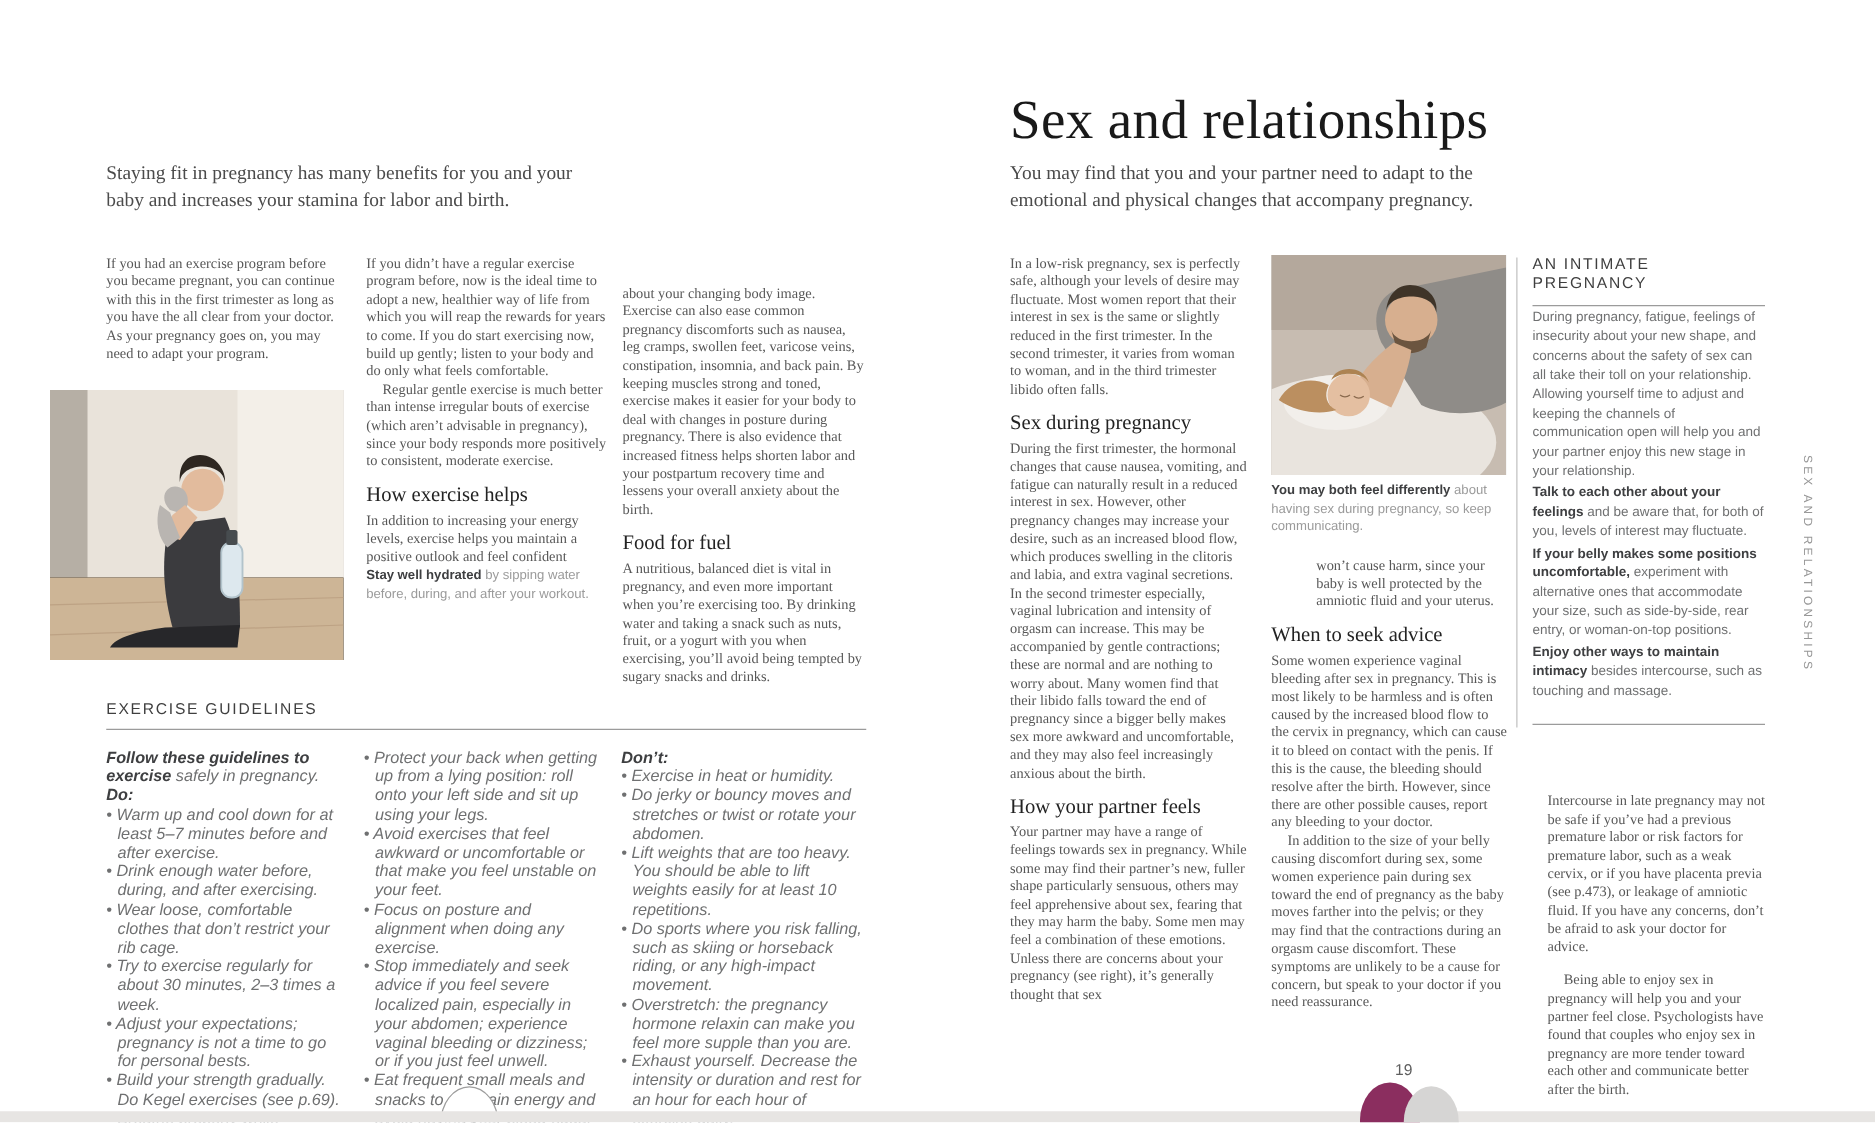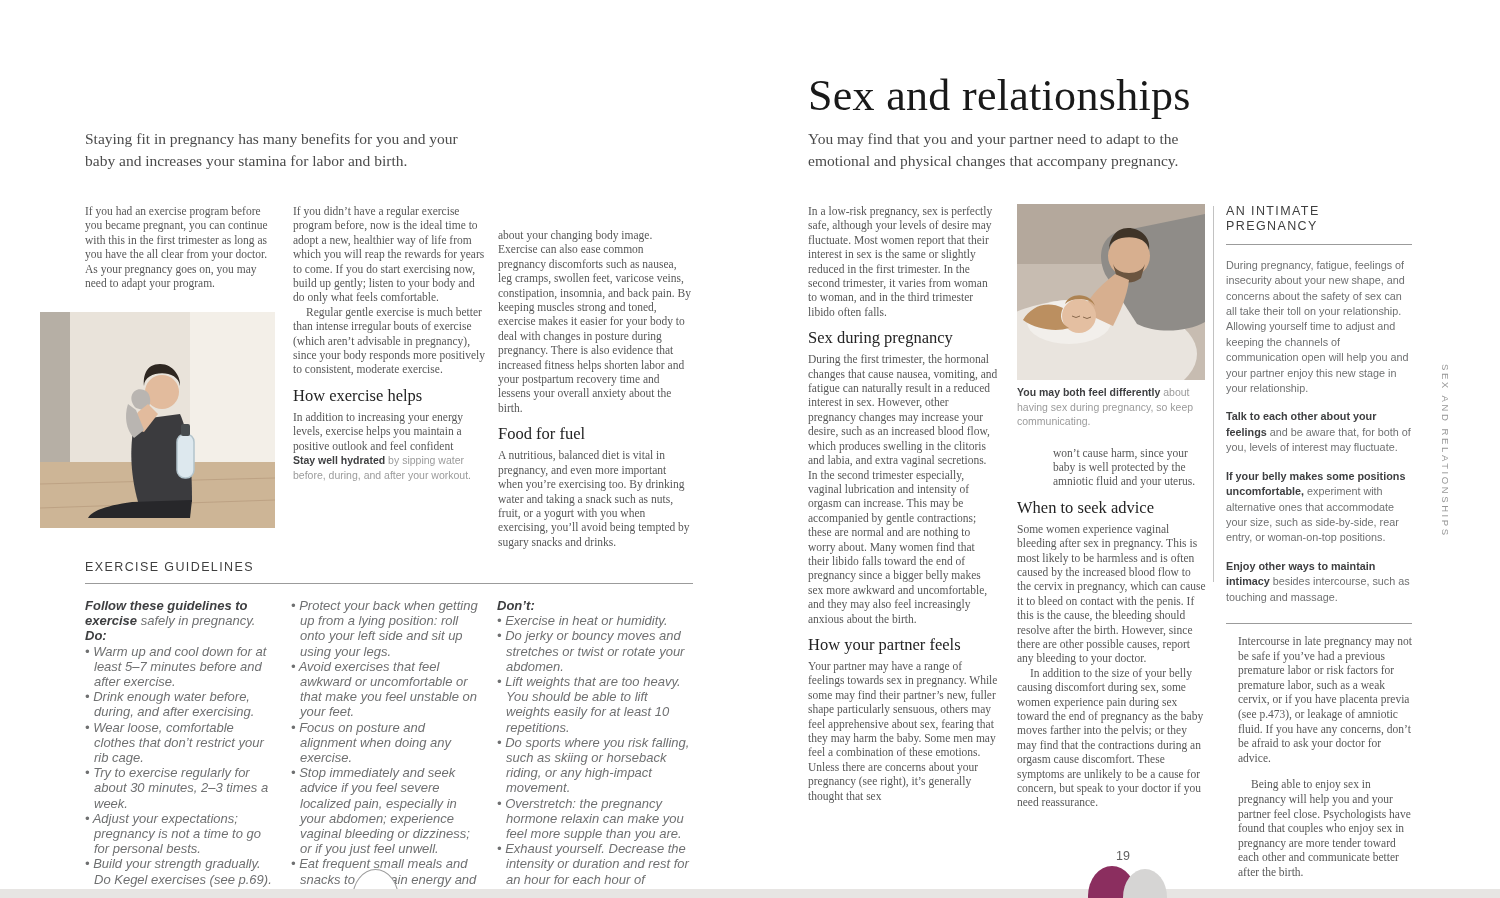--- a/index.html
+++ b/index.html
@@ -29,21 +29,21 @@
   ul.bullets { list-style:none; margin:0; padding:0; }
   ul.bullets li { padding-left:9px; text-indent:-9px; }
   ul.bullets li::before { content:"• "; }
   .guide-grid { display:grid; grid-template-columns:192px 192px 195px; column-gap:14px; margin-top:14px; }
   .guide-grid p { margin:0; }
   
   .sidebar { position:absolute; left:1226px; top:204px; width:186px;
     font-family:"Liberation Sans",sans-serif; font-size:10.8px; line-height:15.4px;
     color:#6f7071; border-bottom:1px solid #9b9b9b; padding-bottom:18px; }
   .sidebar .panel-header { display:block; padding-bottom:9px; border-bottom:1px solid #9b9b9b; }
-  .sidebar p { margin:13px 0 0 0; }
+  .sidebar p { margin:2px 0 0 0; }
   .outro { position:absolute; left:1226px; top:622px; width:199px;
     font-size:11.5px; line-height:14.6px; color:#575757; }
   .outro p { margin:12px; }
   .vrule { position:absolute; width:1px; background:#c2c2c2; }
   
   .photo { position:absolute; overflow:hidden; background:#ddd; }
   .photo svg { display:block; }
   
   .page-num { position:absolute; font-family:"Liberation Sans",sans-serif;
     font-size:12.5px; color:#5f5f5f; }

